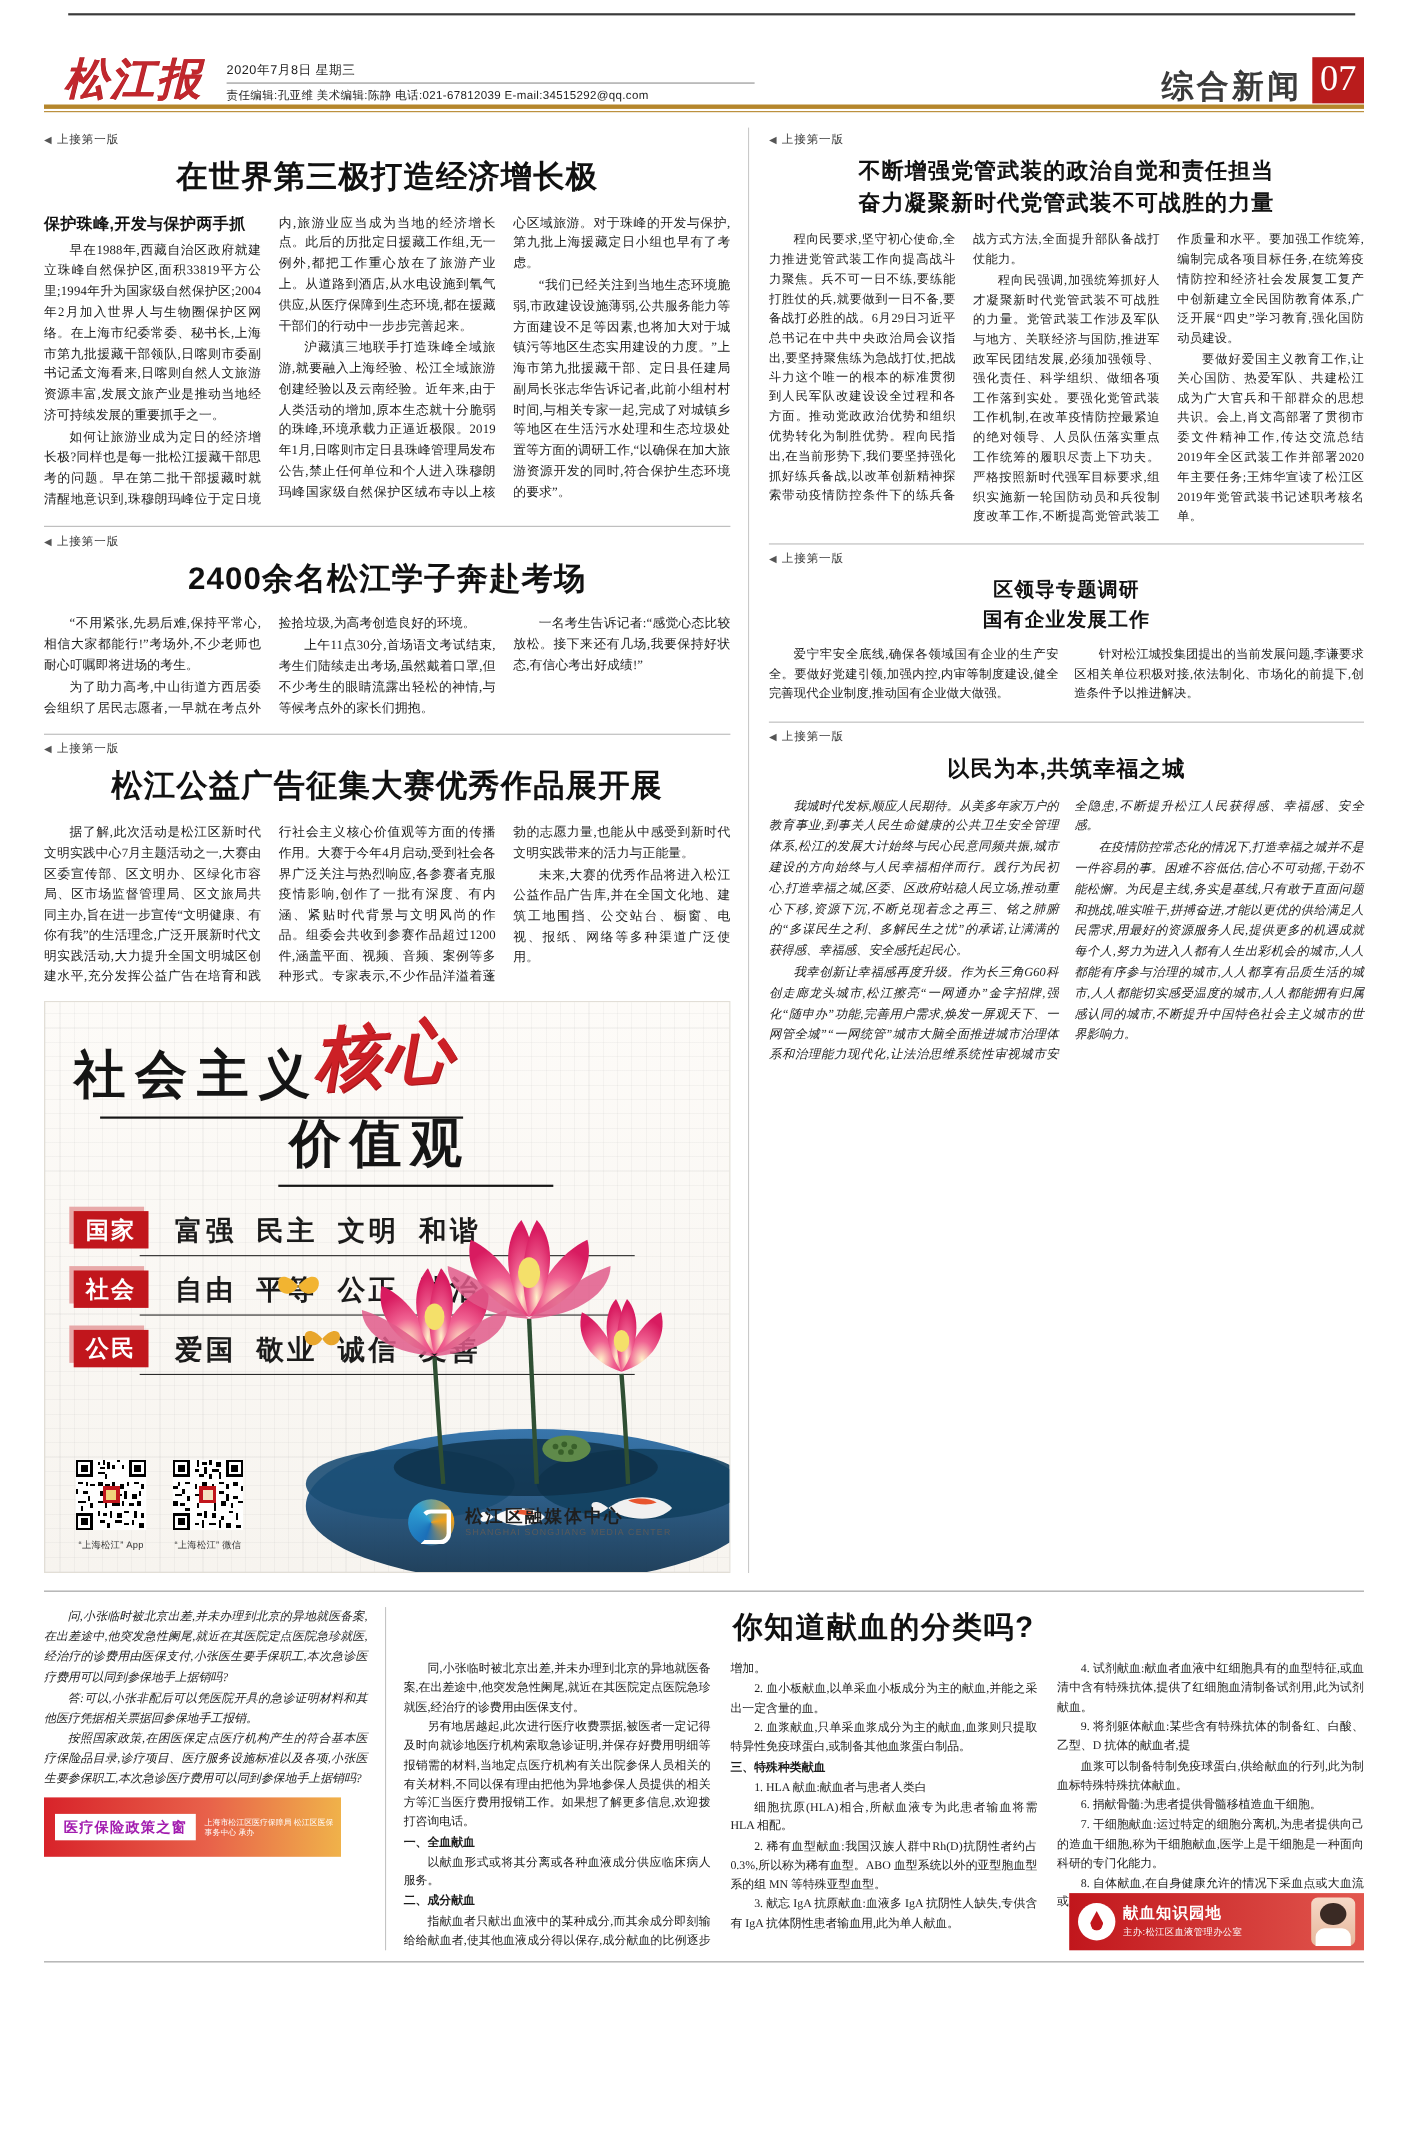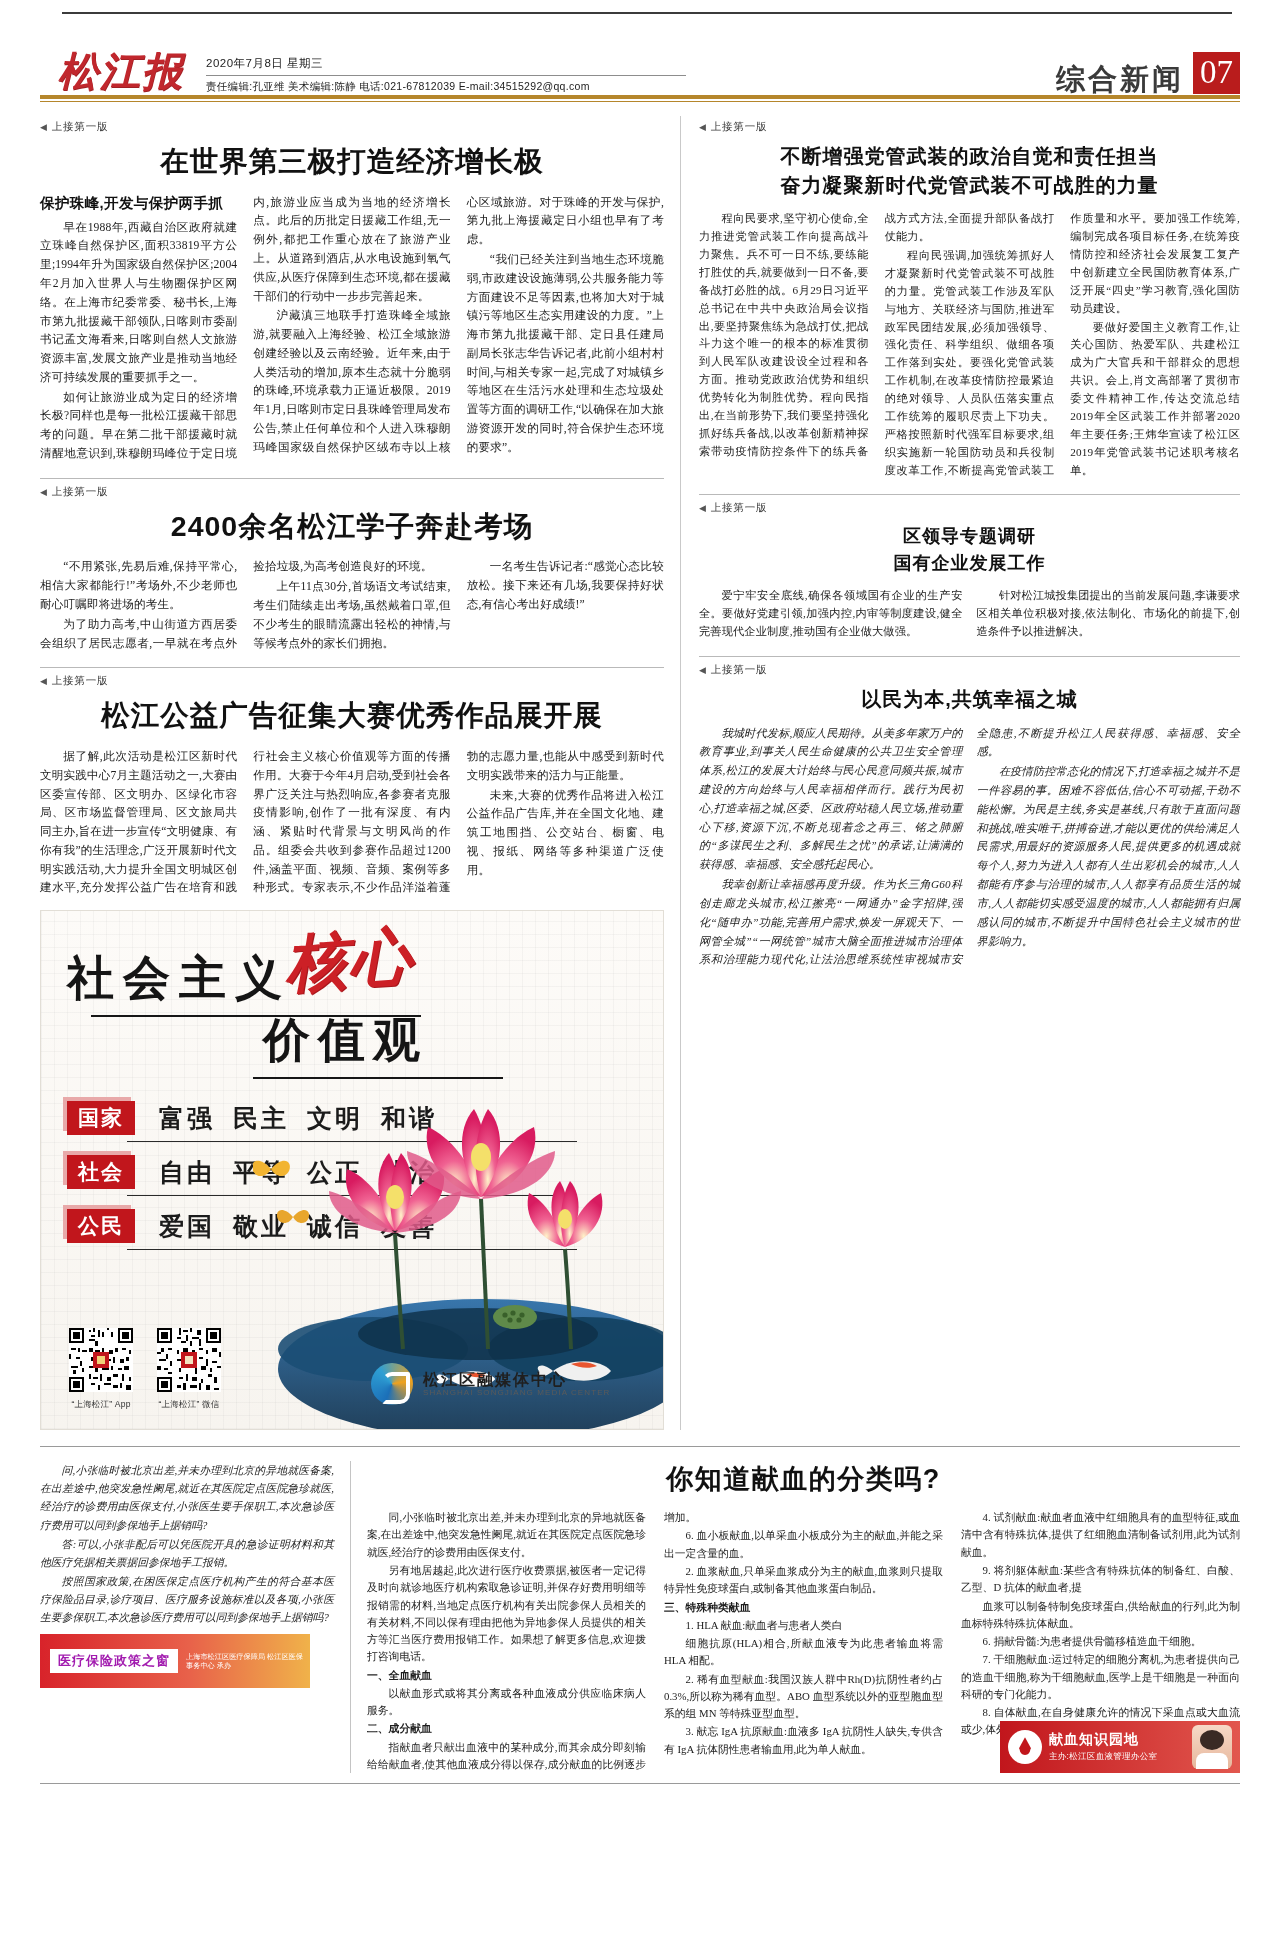--- a/index.html
+++ b/index.html
@@ -156,21 +156,21 @@
     background:linear-gradient(90deg,#d8232a,#e8614a 55%,#f0b24a);
     display:flex;align-items:center;padding-left:10px;box-sizing:border-box;
   }
   .policy-badge .pb-t{
     background:#fff;color:#a21caf;font-weight:700;font-size:13px;
     padding:3px 8px;letter-spacing:1px;font-family:"Liberation Sans",sans-serif;
   }
   .policy-badge .pb-s{margin-left:8px;color:#fff;font-size:7.2px;line-height:1.35;max-width:120px;font-family:"Liberation Sans",sans-serif;}
 
   .blood-badge{
-    position:absolute;right:0;bottom:10px;width:240px;height:52px;
+    position:absolute;right:0;bottom:10px;width:268px;height:52px;
     background:linear-gradient(90deg,#c1161c,#e2574e);
     display:flex;align-items:center;padding:0 8px;box-sizing:border-box;overflow:hidden;
   }
   .bb-circ{width:34px;height:34px;border-radius:50%;background:#fff;flex:0 0 34px;position:relative;margin-right:7px;}
   .bb-circ::after{content:"";position:absolute;left:11px;top:7px;width:12px;height:18px;background:#c1161c;border-radius:50% 50% 50% 50%/60% 60% 40% 40%;clip-path:polygon(50% 0,100% 62%,80% 100%,20% 100%,0 62%);}
   .bb-txt{color:#fff;}
   .bb-t1{font-size:14px;font-weight:700;letter-spacing:1px;font-family:"Liberation Sans",sans-serif;}
   .bb-t2{font-size:8.5px;letter-spacing:.3px;margin-top:2px;font-family:"Liberation Sans",sans-serif;}
   .bb-face{width:40px;height:44px;border-radius:6px;background:linear-gradient(#f6d9c7,#e7b79c);margin-left:auto;position:relative;}
   .bb-face::before{content:"";position:absolute;left:8px;top:5px;width:24px;height:20px;border-radius:50%;background:#3a2a24;}
@@ -568,21 +568,21 @@
 
       <div class="b-right">
         <div class="b-title">你知道献血的分类吗?</div>
         <div class="b-cols">
           <p>同,小张临时被北京出差,并未办理到北京的异地就医备案,在出差途中,他突发急性阑尾,就近在其医院定点医院急珍就医,经治疗的诊费用由医保支付。</p>
           <p>另有地居越起,此次进行医疗收费票据,被医者一定记得及时向就诊地医疗机构索取急诊证明,并保存好费用明细等报销需的材料,当地定点医疗机构有关出院参保人员相关的有关材料,不同以保有理由把他为异地参保人员提供的相关方等汇当医疗费用报销工作。如果想了解更多信息,欢迎拨打咨询电话。</p>
           <p class="nohead">一、全血献血</p>
           <p>以献血形式或将其分离或各种血液成分供应临床病人服务。</p>
           <p class="nohead">二、成分献血</p>
           <p>指献血者只献出血液中的某种成分,而其余成分即刻输给给献血者,使其他血液成分得以保存,成分献血的比例逐步增加。</p>
-          <p>6. 血小板献血,以单采血小板成分为主的献血,并能之采出一定含量的血。</p>
+          <p>2. 血小板献血,以单采血小板成分为主的献血,并能之采出一定含量的血。</p>
           <p>2. 血浆献血,只单采血浆成分为主的献血,血浆则只提取特异性免疫球蛋白,或制备其他血浆蛋白制品。</p>
           <p class="nohead">三、特殊种类献血</p>
           <p>1. HLA 献血:献血者与患者人类白</p>
           <p>细胞抗原(HLA)相合,所献血液专为此患者输血将需 HLA 相配。</p>
           <p>2. 稀有血型献血:我国汉族人群中Rh(D)抗阴性者约占0.3%,所以称为稀有血型。ABO 血型系统以外的亚型胞血型系的组 MN 等特殊亚型血型。</p>
           <p>3. 献忘 IgA 抗原献血:血液多 IgA 抗阴性人缺失,专供含有 IgA 抗体阴性患者输血用,此为单人献血。</p>
           <p>4. 试剂献血:献血者血液中红细胞具有的血型特征,或血清中含有特殊抗体,提供了红细胞血清制备试剂用,此为试剂献血。</p>
           <p>9. 将剂躯体献血:某些含有特殊抗体的制备红、白酸、乙型、D 抗体的献血者,提</p>
           <p>血浆可以制备特制免疫球蛋白,供给献血的行列,此为制血标特殊特殊抗体献血。</p>
           <p>6. 捐献骨髓:为患者提供骨髓移植造血干细胞。</p>

